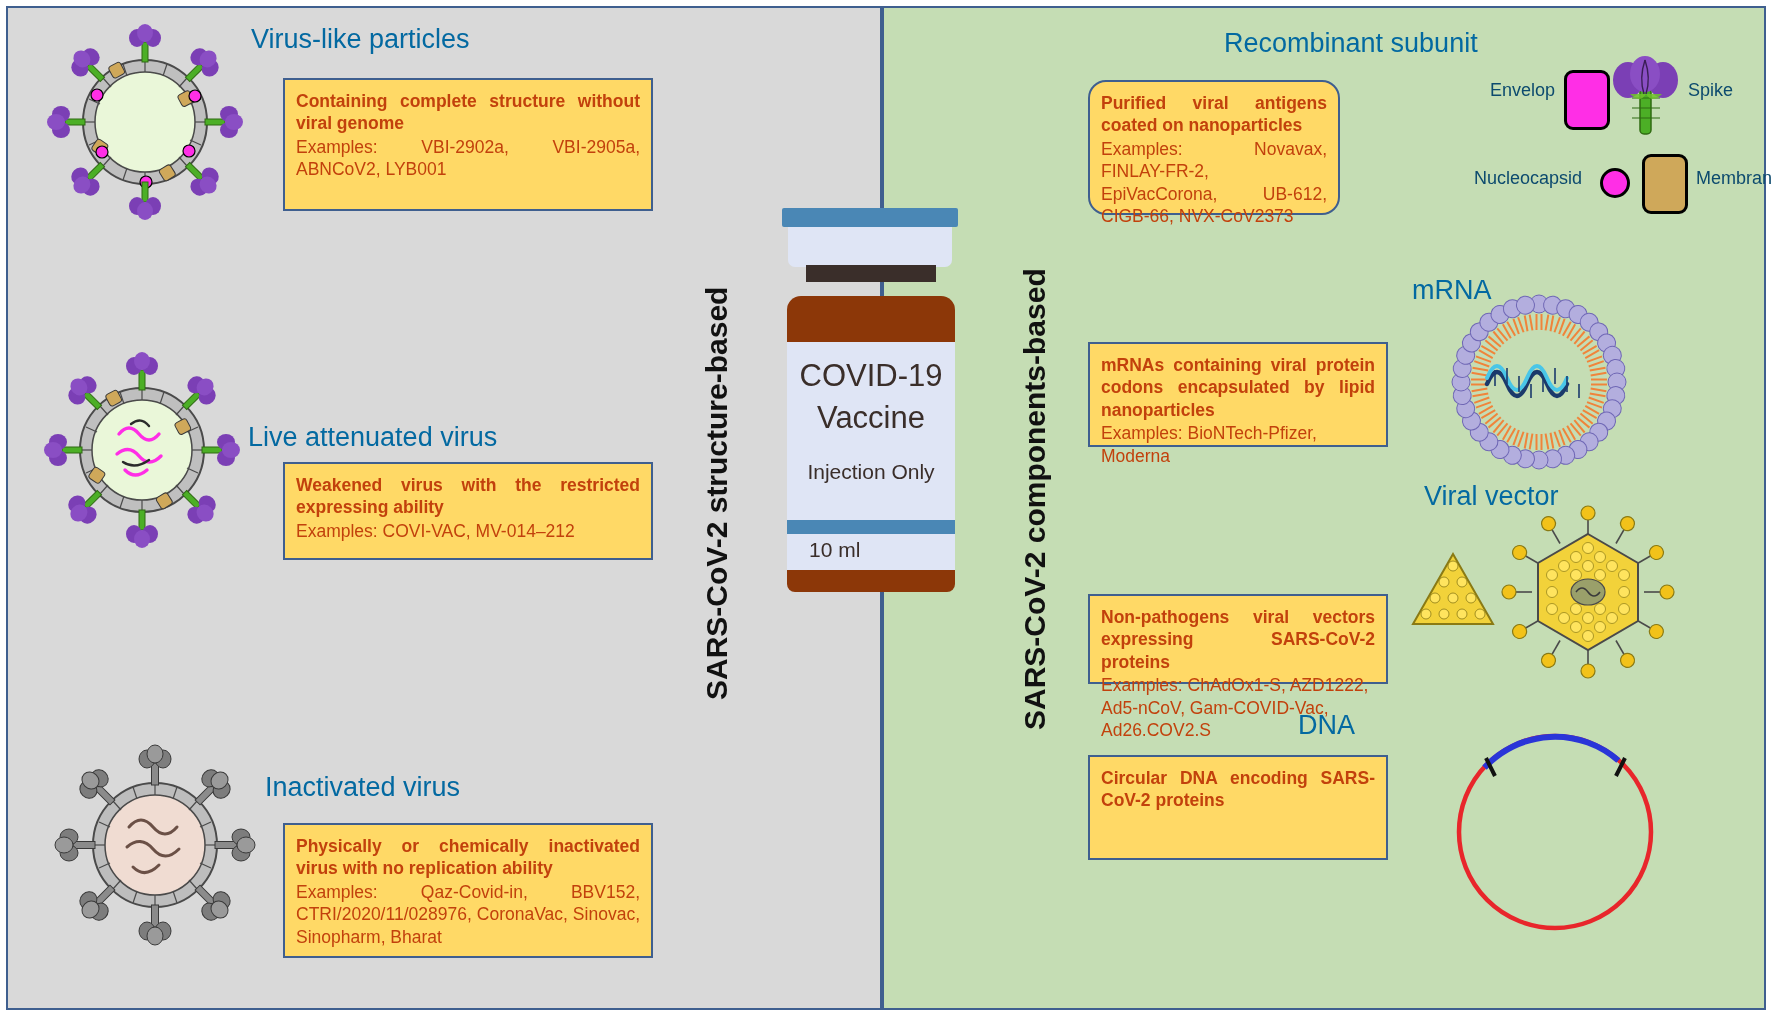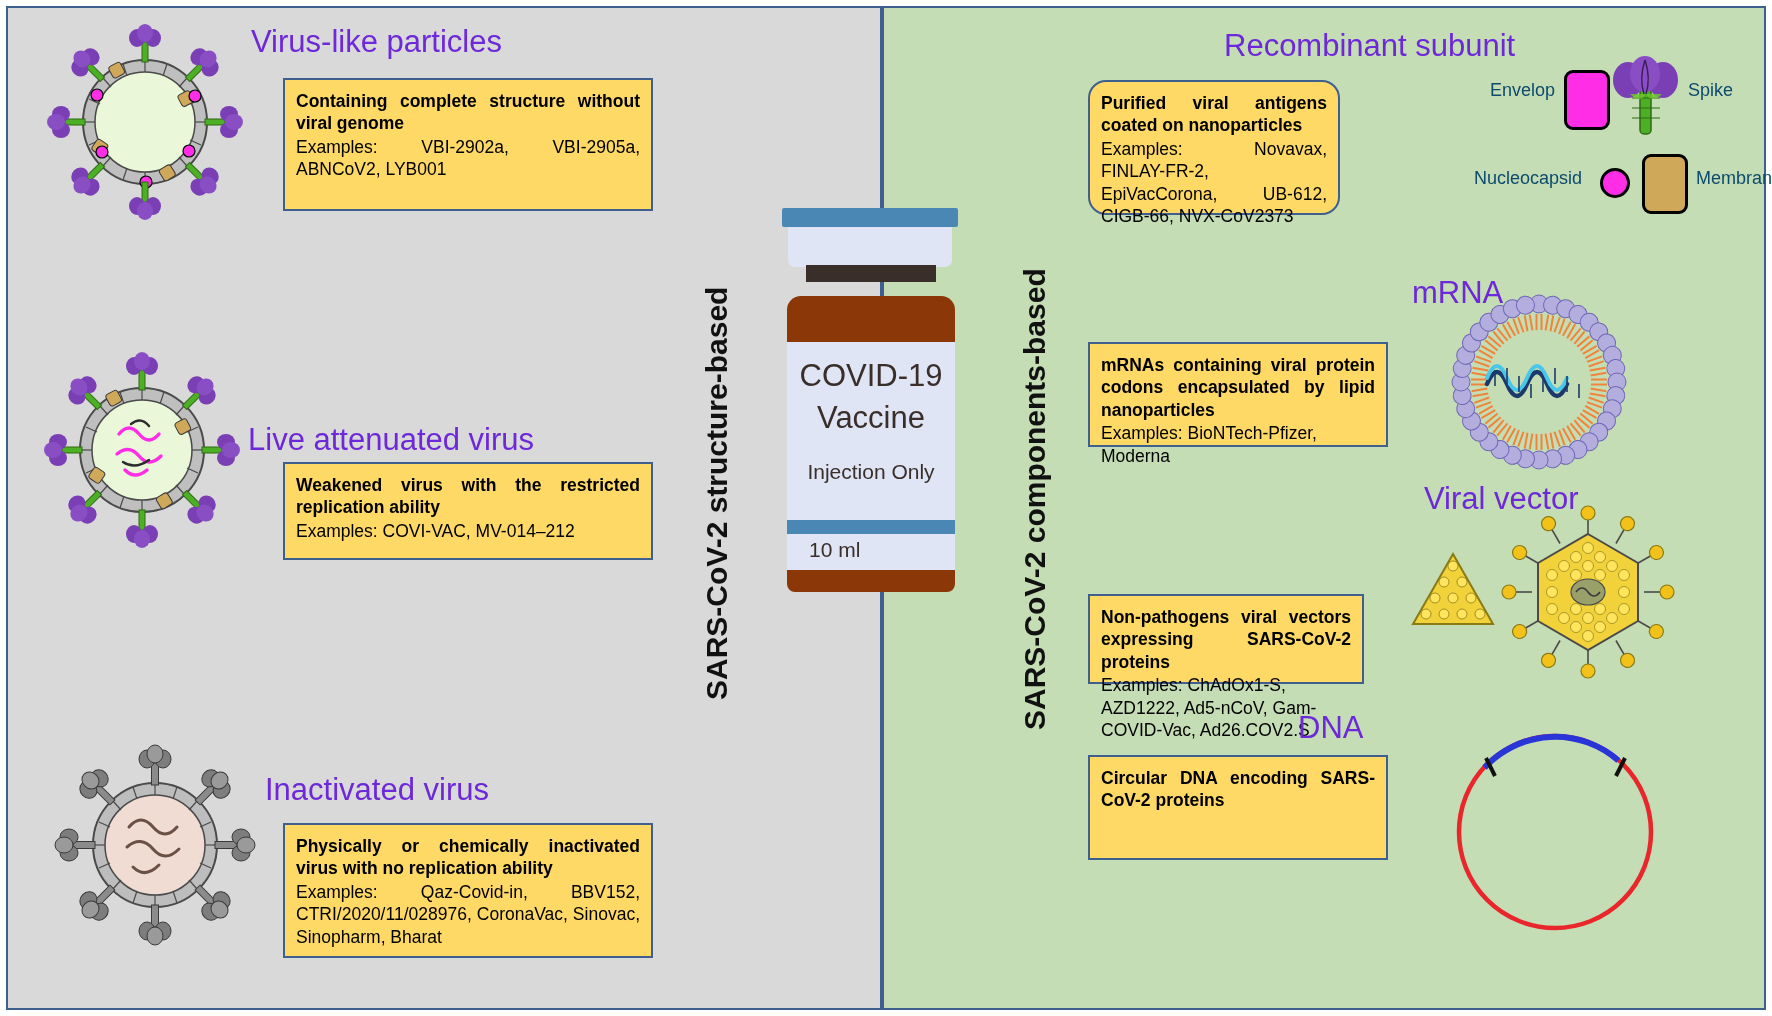--- a/index.html
+++ b/index.html
@@ -26,34 +26,34 @@
     background:#d9d9d9;
   }
   #panel-right{
     left:882px;width:884px;
     background:#c5ddb4;
     border-left:2px solid #3f5f8f;
   }
   
   .section-title{
     position:absolute;
-    font-size:31px;
-    color:#6d28d9;
+    font-size:27px;
+    color:#0369a1;
     white-space:nowrap;
     letter-spacing:0px;
     font-weight:400;
   }
   
   .infobox{
     position:absolute;
     background:#ffd966;
     border:2px solid #3f5f8f;
     box-sizing:border-box;
     padding:10px 11px 9px 11px;
-    color:#000000;
+    color:#c2410c;
   }
   .ib-head{
     font-size:17.5px;
     font-weight:bold;
     line-height:1.28;
     text-align:justify;
     text-align-last:left;
     margin:0 0 1px 0;
     -webkit-hyphens:none;hyphens:none;
   }
@@ -299,21 +299,21 @@
             <rect x="-3" y="-18" width="6" height="20" fill="#4caf26" stroke="#2f6b12" stroke-width="1"></rect>
             <ellipse cx="-8" cy="-22" rx="8" ry="9" fill="#7b3fb5"></ellipse>
             <ellipse cx="8" cy="-22" rx="8" ry="9" fill="#7b3fb5"></ellipse>
             <ellipse cx="0" cy="-27" rx="8" ry="9" fill="#8a4ec4"></ellipse>
           </g>
       </g>
     </svg>
   </div>
 
   <div class="infobox" style="left:283px;top:462px;width:370px;height:98px;">
-    <p class="ib-head">Weakened virus with the restricted replication ability</p>
+    <p class="ib-head">Weakened virus with the restricted expressing ability</p>
     <p class="ib-body nj">Examples: COVI-VAC, MV-014–212</p>
   </div>
 
   <div class="section-title" style="left:265px;top:760px;margin-top:12px;">Inactivated virus</div>
 
   <div class="virion" style="left:55px;top:745px;">
     <svg width="200" height="200" viewBox="0 0 200 200" aria-hidden="true">
       <circle cx="100" cy="100" r="62" fill="#bdbdbd" stroke="#4a4a4a" stroke-width="2"></circle>
       <circle cx="100" cy="100" r="50" fill="#f0dcd2" stroke="#4a4a4a" stroke-width="1.5"></circle>
       <g stroke="#4a4a4a" stroke-width="1.2">
@@ -665,21 +665,21 @@
             <line x1="16" y1="-14" x2="16" y2="2"></line>
           <line x1="28" y1="-6" x2="28" y2="10"></line>
             <line x1="40" y1="2" x2="40" y2="16"></line>
         </g>
       </g>
     </svg>
   </div>
 
   <div class="section-title" style="left:1424px;top:481px;">Viral vector</div>
 
-  <div class="infobox" style="left:1088px;top:594px;width:276px;height:90px;">
+  <div class="infobox" style="left:1088px;top:594px;width:300px;height:90px;">
     <p class="ib-head">Non-pathogens viral vectors expressing SARS-CoV-2 proteins</p>
     <p class="ib-body nj">Examples: ChAdOx1-S, AZD1222, Ad5-nCoV, Gam-COVID-Vac, Ad26.COV2.S</p>
   </div>
 
   <div class="virion" style="left:1398px;top:500px;">
     <svg width="300" height="190" viewBox="0 0 300 190" aria-hidden="true">
 
       <g transform="translate(55,92)">
         <polygon points="0,-38 -40,32 40,32" fill="#f2d23a" stroke="#8a7a14" stroke-width="2"></polygon>
         <g fill="#ffe45e" stroke="#8a7a14" stroke-width="0.8">

